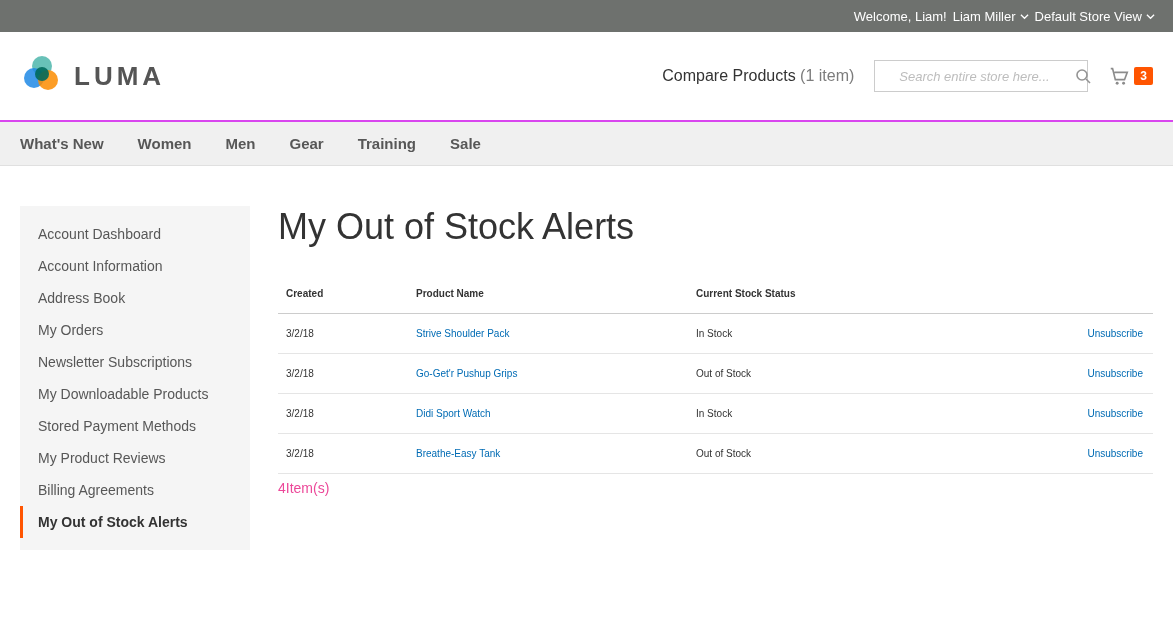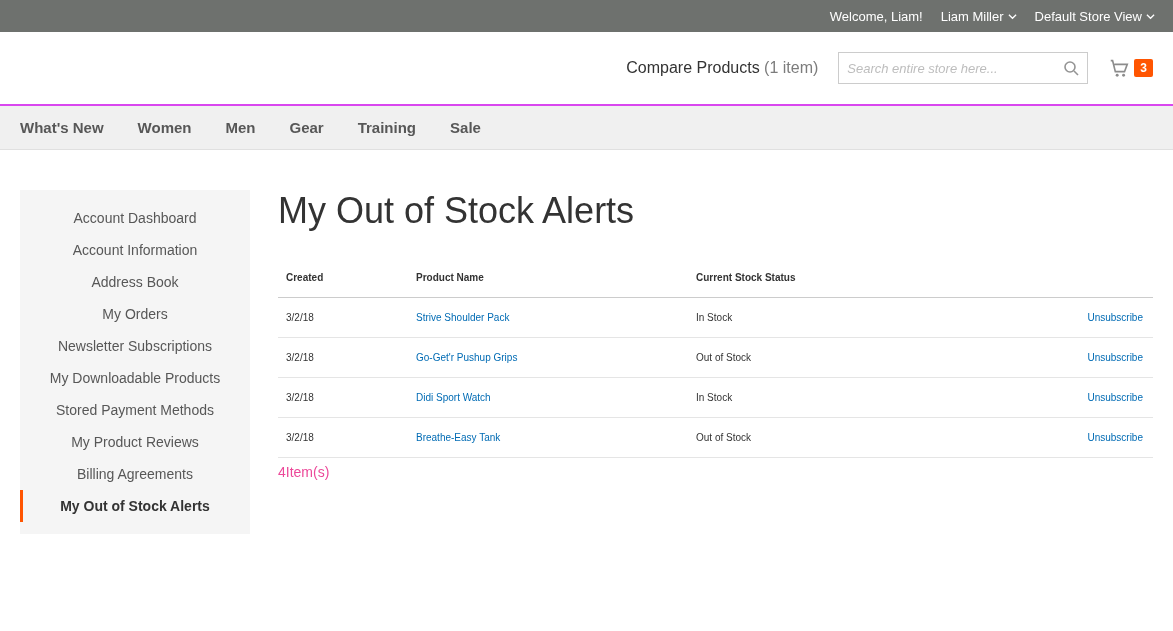--- a/index.html
+++ b/index.html
@@ -9,41 +9,41 @@
   
   .topbar {
     background: #6e716e;
     color: #fff;
     height: 32px;
     display: flex;
     justify-content: flex-end;
     align-items: center;
     padding: 0 18px;
     font-size: 13px;
-    gap: 18px;
+    gap: 6px;
   }
   .topbar .switcher { display: inline-flex; align-items: center; gap: 4px; cursor: pointer; }
   .chev { display:inline-block; }
 
   
   .header {
     background: #fff;
     display: flex;
     align-items: center;
     padding: 20px 20px 20px 20px;
     gap: 20px;
   }
   .logo { display: flex; align-items: center; gap: 10px; cursor: pointer; }
   .logo-text { font-size: 26px; font-weight: 600; letter-spacing: 4px; color: #555; }
   .spacer { flex: 1; }
   .compare { font-size: 16px; color: #333; cursor: pointer; }
   .compare .count { color: #7c7c7c; }
   .searchbox {
-    display: flex; align-items: center; border: 1px solid #ccc; height: 32px; width: 250px;
-    padding: 0 8px; justify-content: space-between; color: #999;
+    display: flex; align-items: center; border: 1px solid #ccc; height: 32px; width: 214px;
+    padding: 0 24px; justify-content: space-between; color: #999;
   }
   .searchbox input {
     border: none; outline: none; height: 100%; width: 200px; font-size: 13px; color: #333;
   }
   .searchbox input::placeholder { color: #bdbdbd; font-style: italic; }
   .cartwrap { display:flex; align-items:center; gap:4px; cursor:pointer; }
   .cart-count {
     background:#ff5501; color:#fff; font-size:12px; padding:2px 6px; border-radius:2px; font-weight:bold;
   }
 
@@ -56,21 +56,21 @@
     padding: 0 20px;
     gap: 34px;
     height: 46px;
     align-items: center;
   }
   .nav a { color: #575757; font-size: 15px; font-weight: 700; cursor:pointer; }
 
   
   .main { display: flex; padding: 40px 20px; gap: 28px; align-items:flex-start;}
   .sidebar {
-    width: 230px; background: #f5f5f5; padding: 12px 0; text-align: center;
+    width: 230px; background: #f5f5f5; padding: 12px 0;
   }
   .sidebar a {
     display: block; color: #575757; font-size: 14px; padding: 8px 18px; cursor:pointer;
   }
   .sidebar a.active {
     border-left: 3px solid #ff5501; font-weight: 700; color: #333; padding-left:15px;
   }
 
   .content { flex:1; }
   .page-title { font-size: 36px; font-weight: 300; color: #333; margin-bottom: 30px; }
@@ -106,20 +106,31 @@
     <span>Default Store View</span>
     <span class="chev">
       <svg width="9" height="9" viewBox="0 0 10 10">
           <path d="M1 3 L5 7 L9 3" stroke="#fff" stroke-width="1.4" fill="none"></path>
         </svg>
     </span>
   </span>
 </div>
 
 <div class="header">
+  <div class="logo">
+    <span>
+      <svg width="44" height="44" viewBox="0 0 44 44">
+        <circle cx="22" cy="14" r="10" fill="#4db6ac" opacity="0.85"></circle>
+        <circle cx="14" cy="26" r="10" fill="#1e88e5" opacity="0.85"></circle>
+        <circle cx="28" cy="28" r="10" fill="#fb8c00" opacity="0.85"></circle>
+        <circle cx="22" cy="22" r="7" fill="#00695c" opacity="0.9"></circle>
+      </svg>
+    </span>
+    <span class="logo-text">LUMA</span>
+  </div>
   <div class="spacer"></div>
   <div class="compare">
     <span>Compare Products</span>
     <span class="count">(1 item)</span>
   </div>
   <div class="searchbox">
     <input type="text" placeholder="Search entire store here..." style="">
     <span class="search-glyph">
       <svg width="16" height="16" viewBox="0 0 16 16">
           <circle cx="7" cy="7" r="5" stroke="#949494" stroke-width="1.6" fill="none"></circle>

